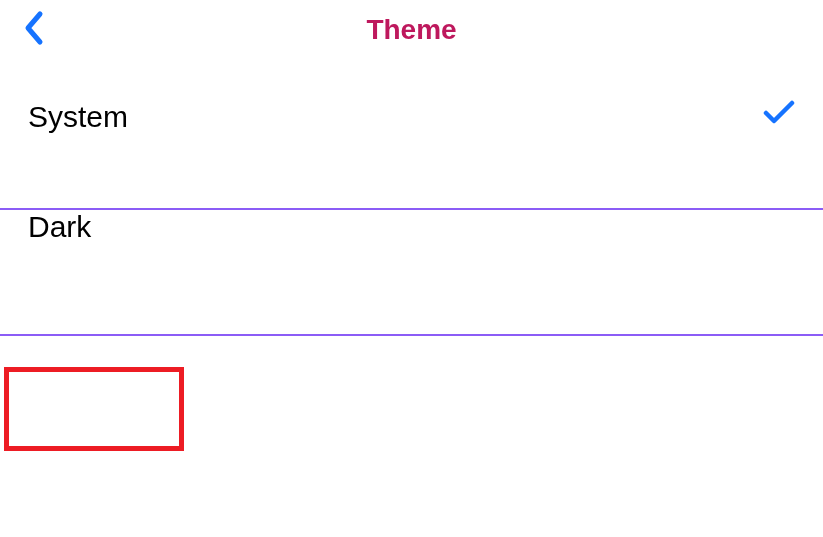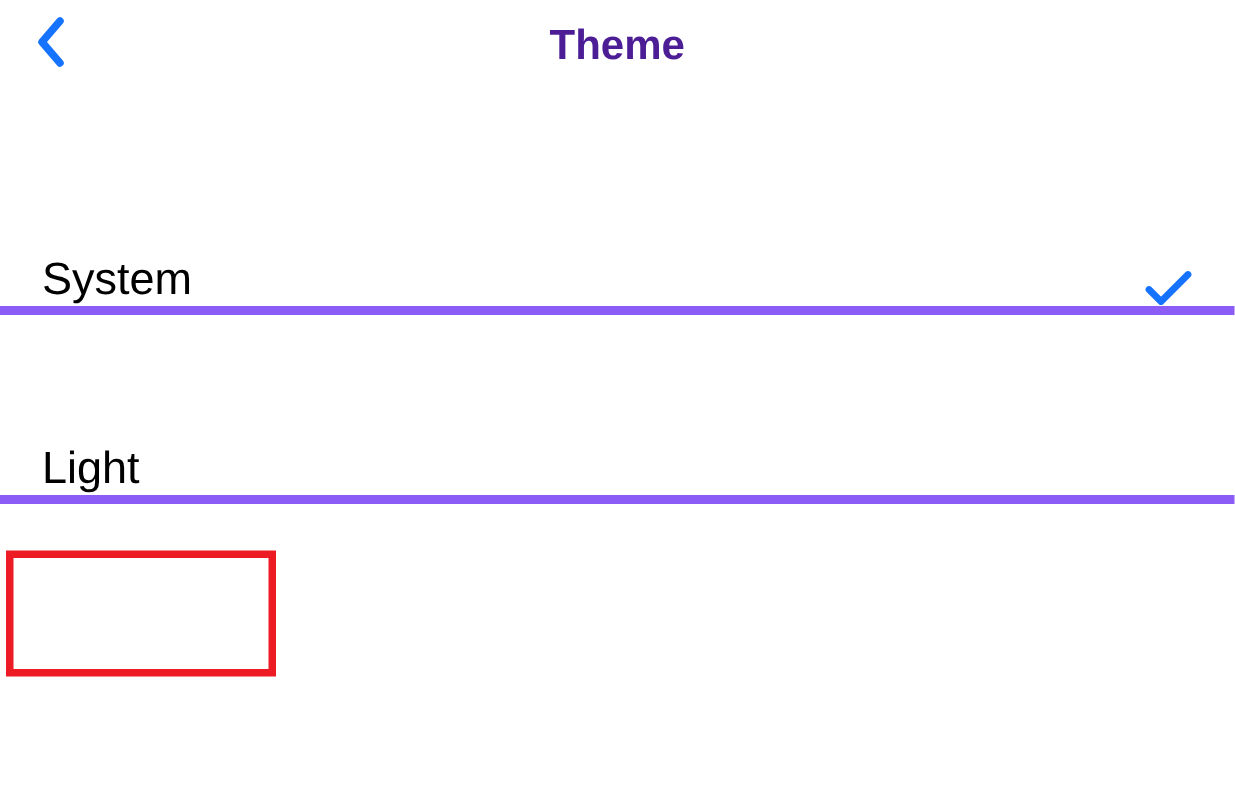--- a/index.html
+++ b/index.html
@@ -31,33 +31,33 @@
       align-items: center;
       justify-content: center;
     }
     .back-button svg {
       width: 22px;
       height: 36px;
     }
     .page-title {
       font-size: 28px;
       font-weight: 600;
-      color: #4c1d95;
+      color: #be185d;
       text-align: left;
     }
     .options-list {
       margin-top: 40px;
     }
     .option-row {
       display: flex;
-      align-items: flex-end;
+      align-items: flex-start;
       justify-content: space-between;
       padding: 0 28px;
       height: 126px;
-      border-bottom: 6px solid #8b5cf6;
+      border-bottom: 2px solid #8b5cf6;
       cursor: pointer;
       position: relative;
     }
     .option-row:first-child {
       height: 110px;
     }
     .option-label {
       font-size: 30px;
       font-weight: 400;
       color: #000000;
@@ -98,17 +98,17 @@
 <div class="options-list">
   <div class="option-row">
     <span class="option-label">System</span>
     <span class="checkmark-icon">
       <svg viewBox="0 0 32 24" fill="none">
         <polyline points="3,13 11,21 29,3" stroke="#1673ff" stroke-width="4.5" stroke-linecap="round" stroke-linejoin="round"></polyline>
       </svg>
     </span>
   </div>
   <div class="option-row">
-    <span class="option-label">Light</span>
+    <span class="option-label">Dark</span>
   </div>
 </div>
 
 <div class="highlight-box"></div>
 
 </body></html>

